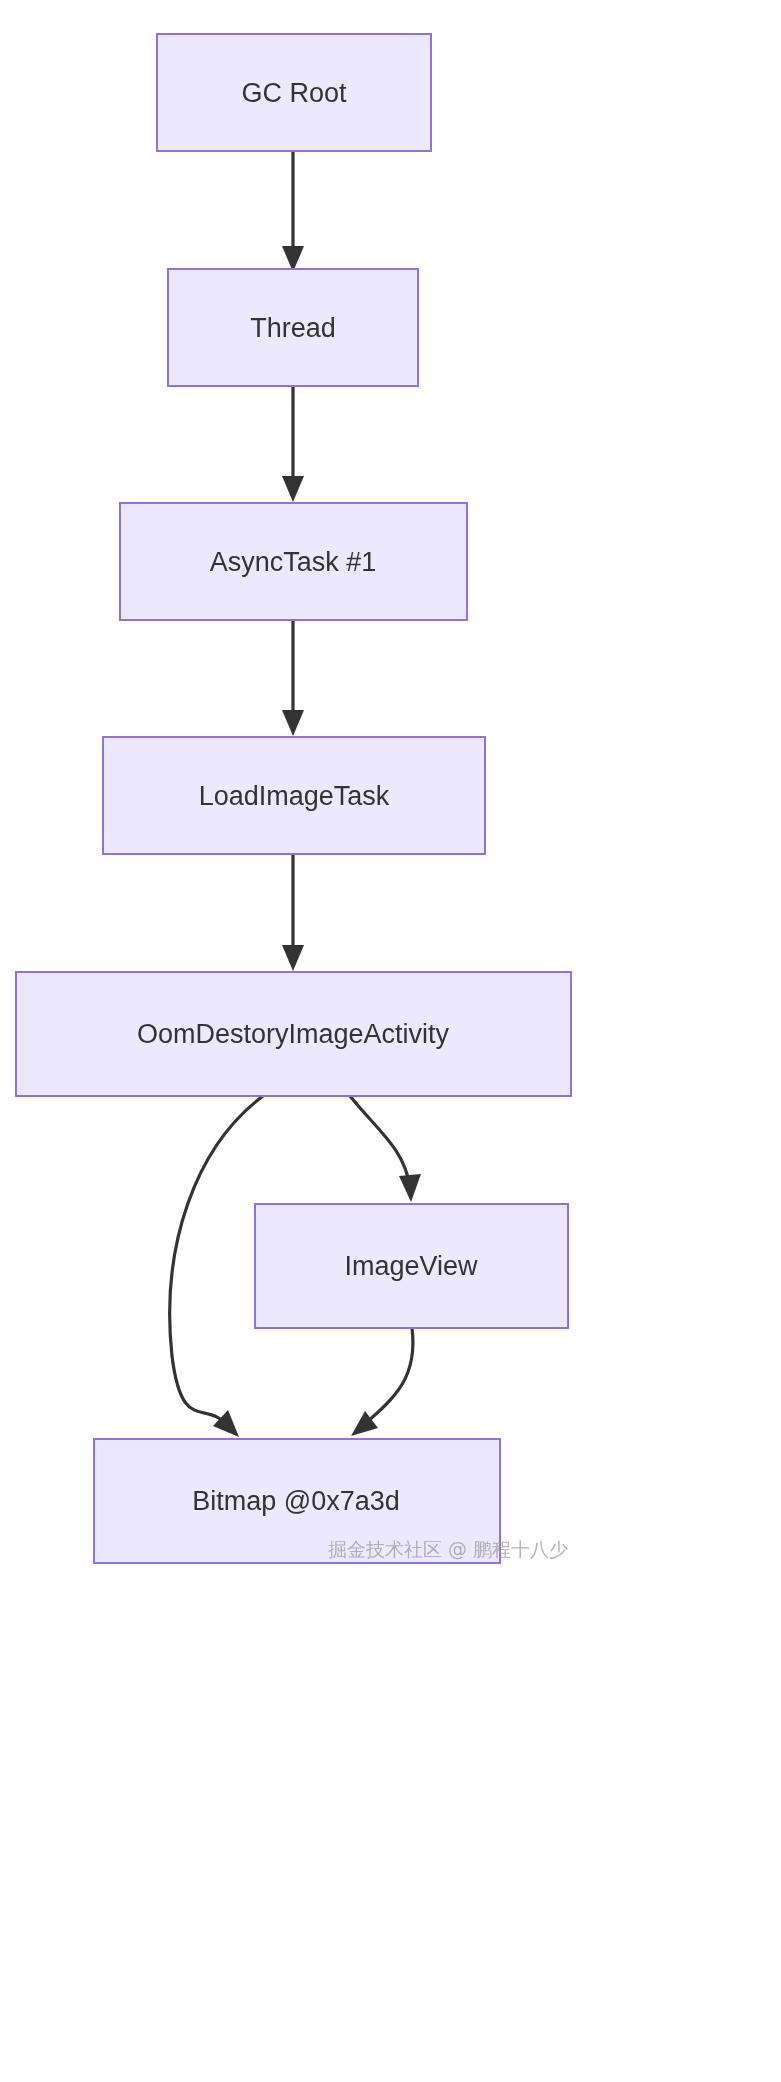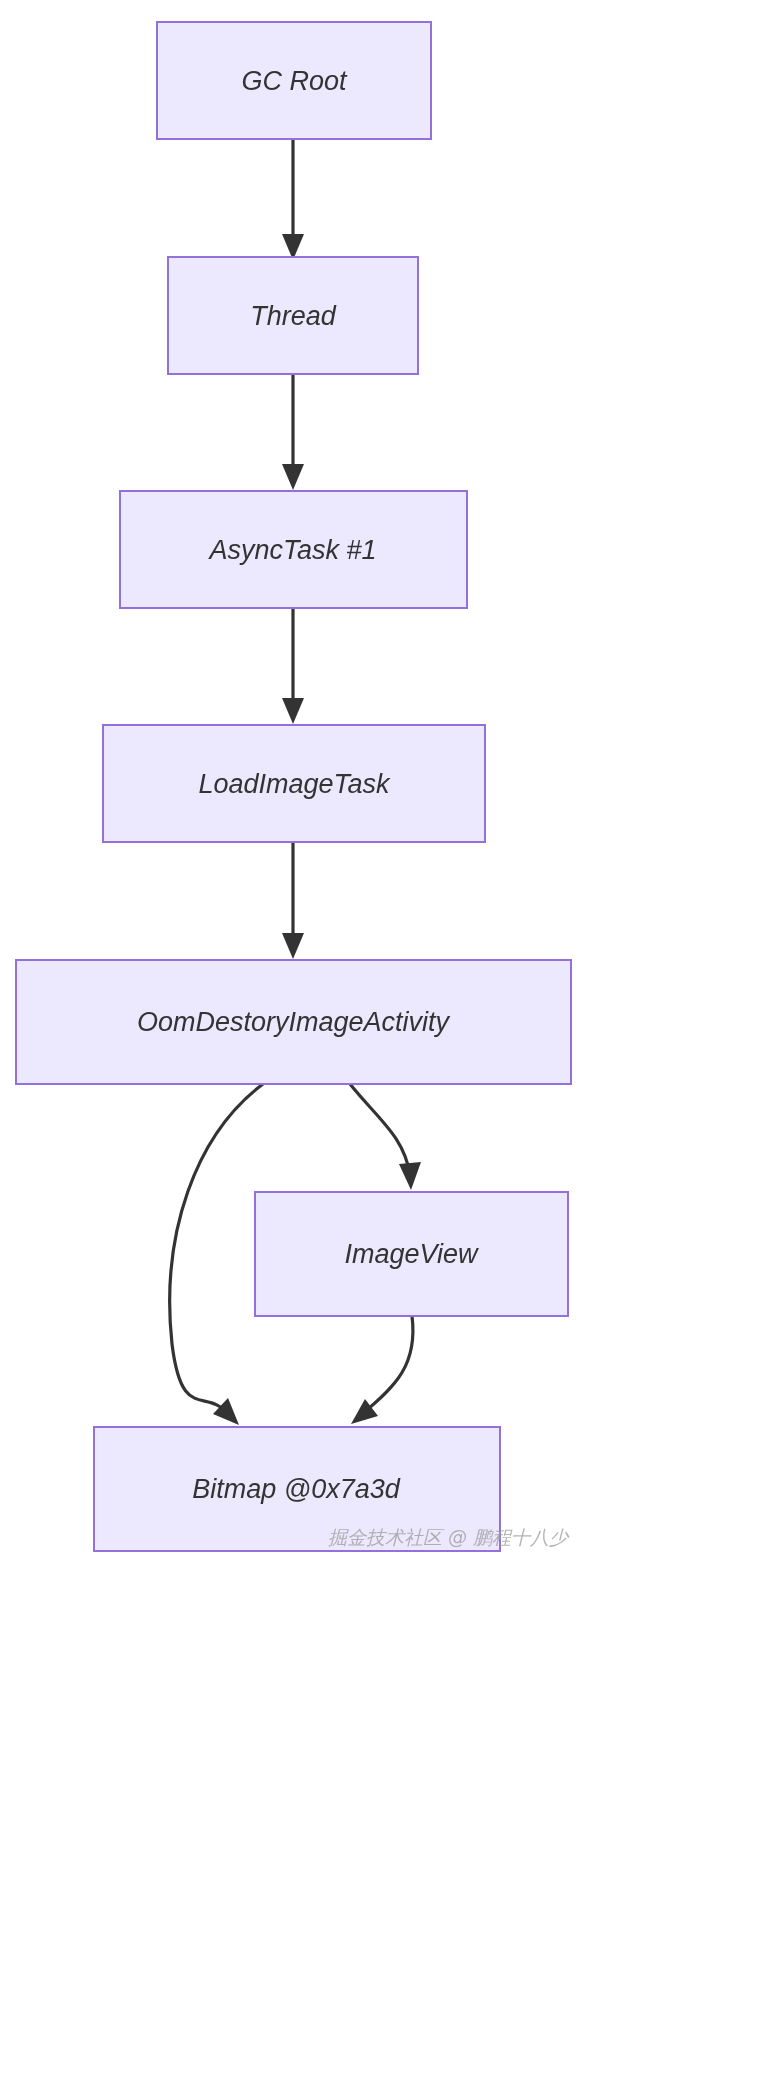--- a/index.html
+++ b/index.html
@@ -10,24 +10,23 @@
   body {
     width: 781px;
     height: 2082px;
     position: relative;
     overflow: hidden;
     font-family: "Liberation Sans", "DejaVu Sans", sans-serif;
   }
   #diagram-root {
     position: absolute;
     left: 0;
-    top: 4px;
+    top: 16px;
     width: 781px;
     height: 1548px;
-    font-style: italic;
   }
   svg.flowchart {
     display: block;
     width: 781px;
     height: 2082px;
   }
   .node-rect {
     fill: #ece8fd;
     stroke: #9370db;
     stroke-width: 2;

